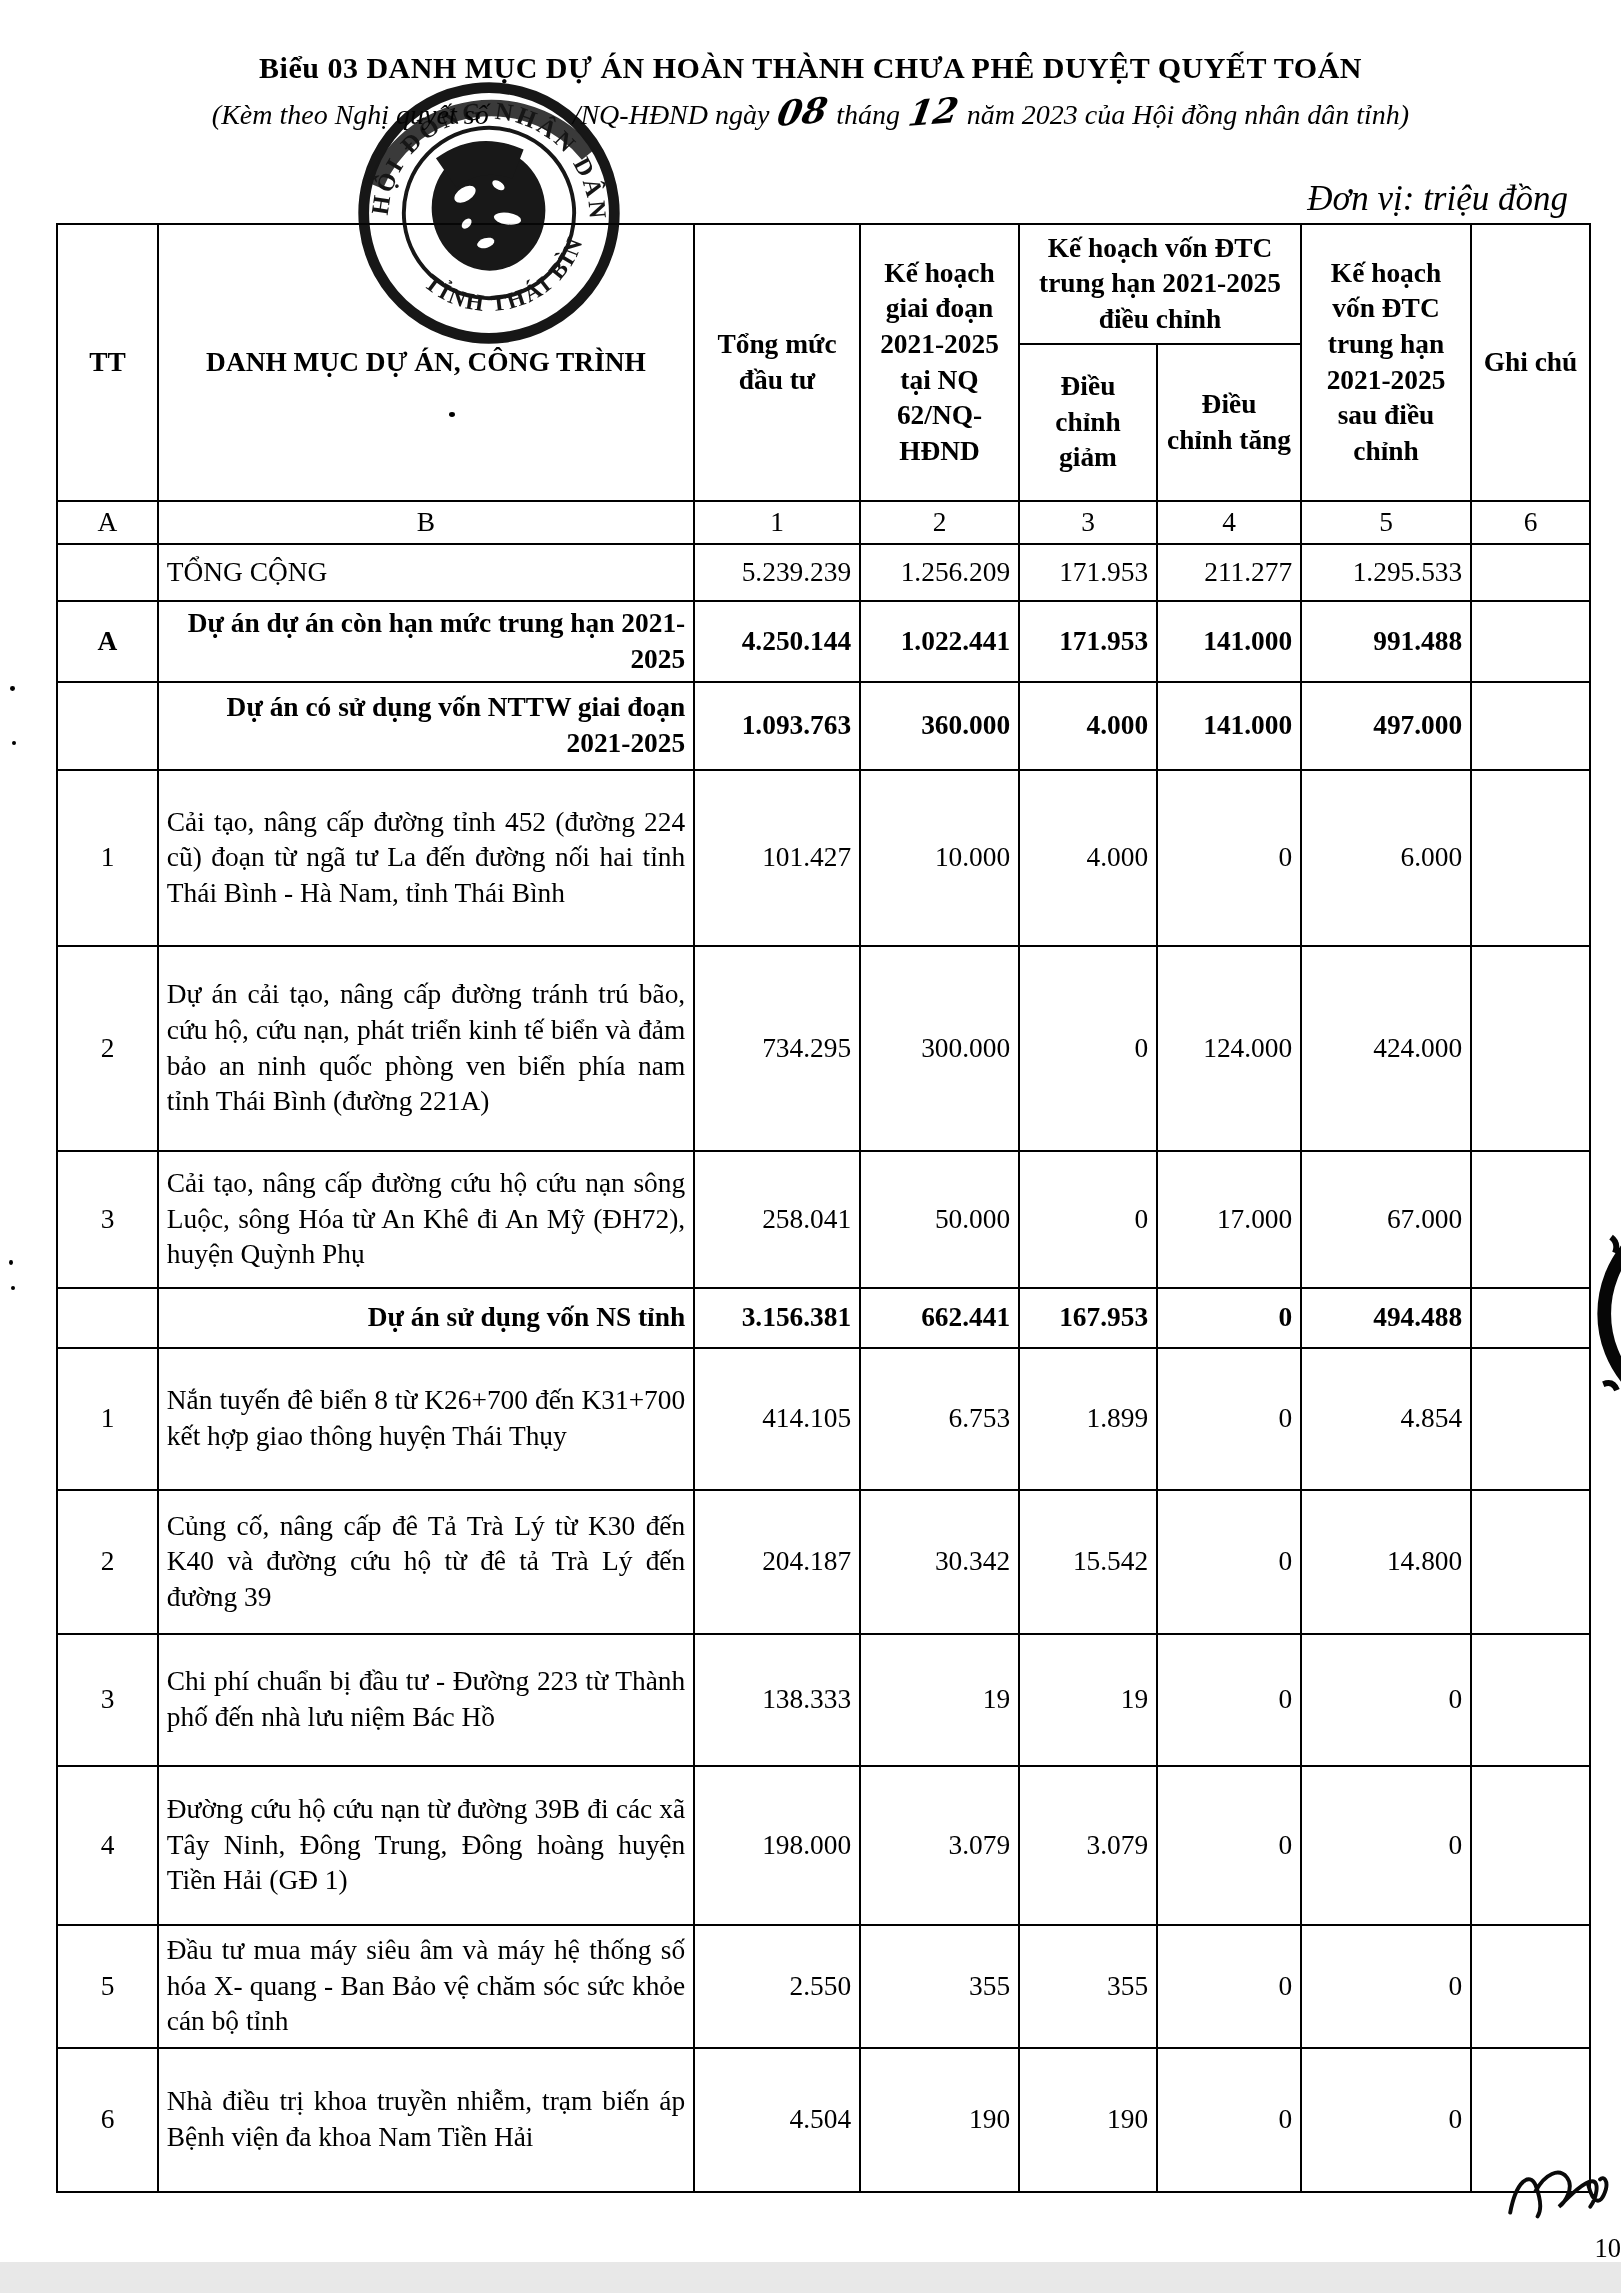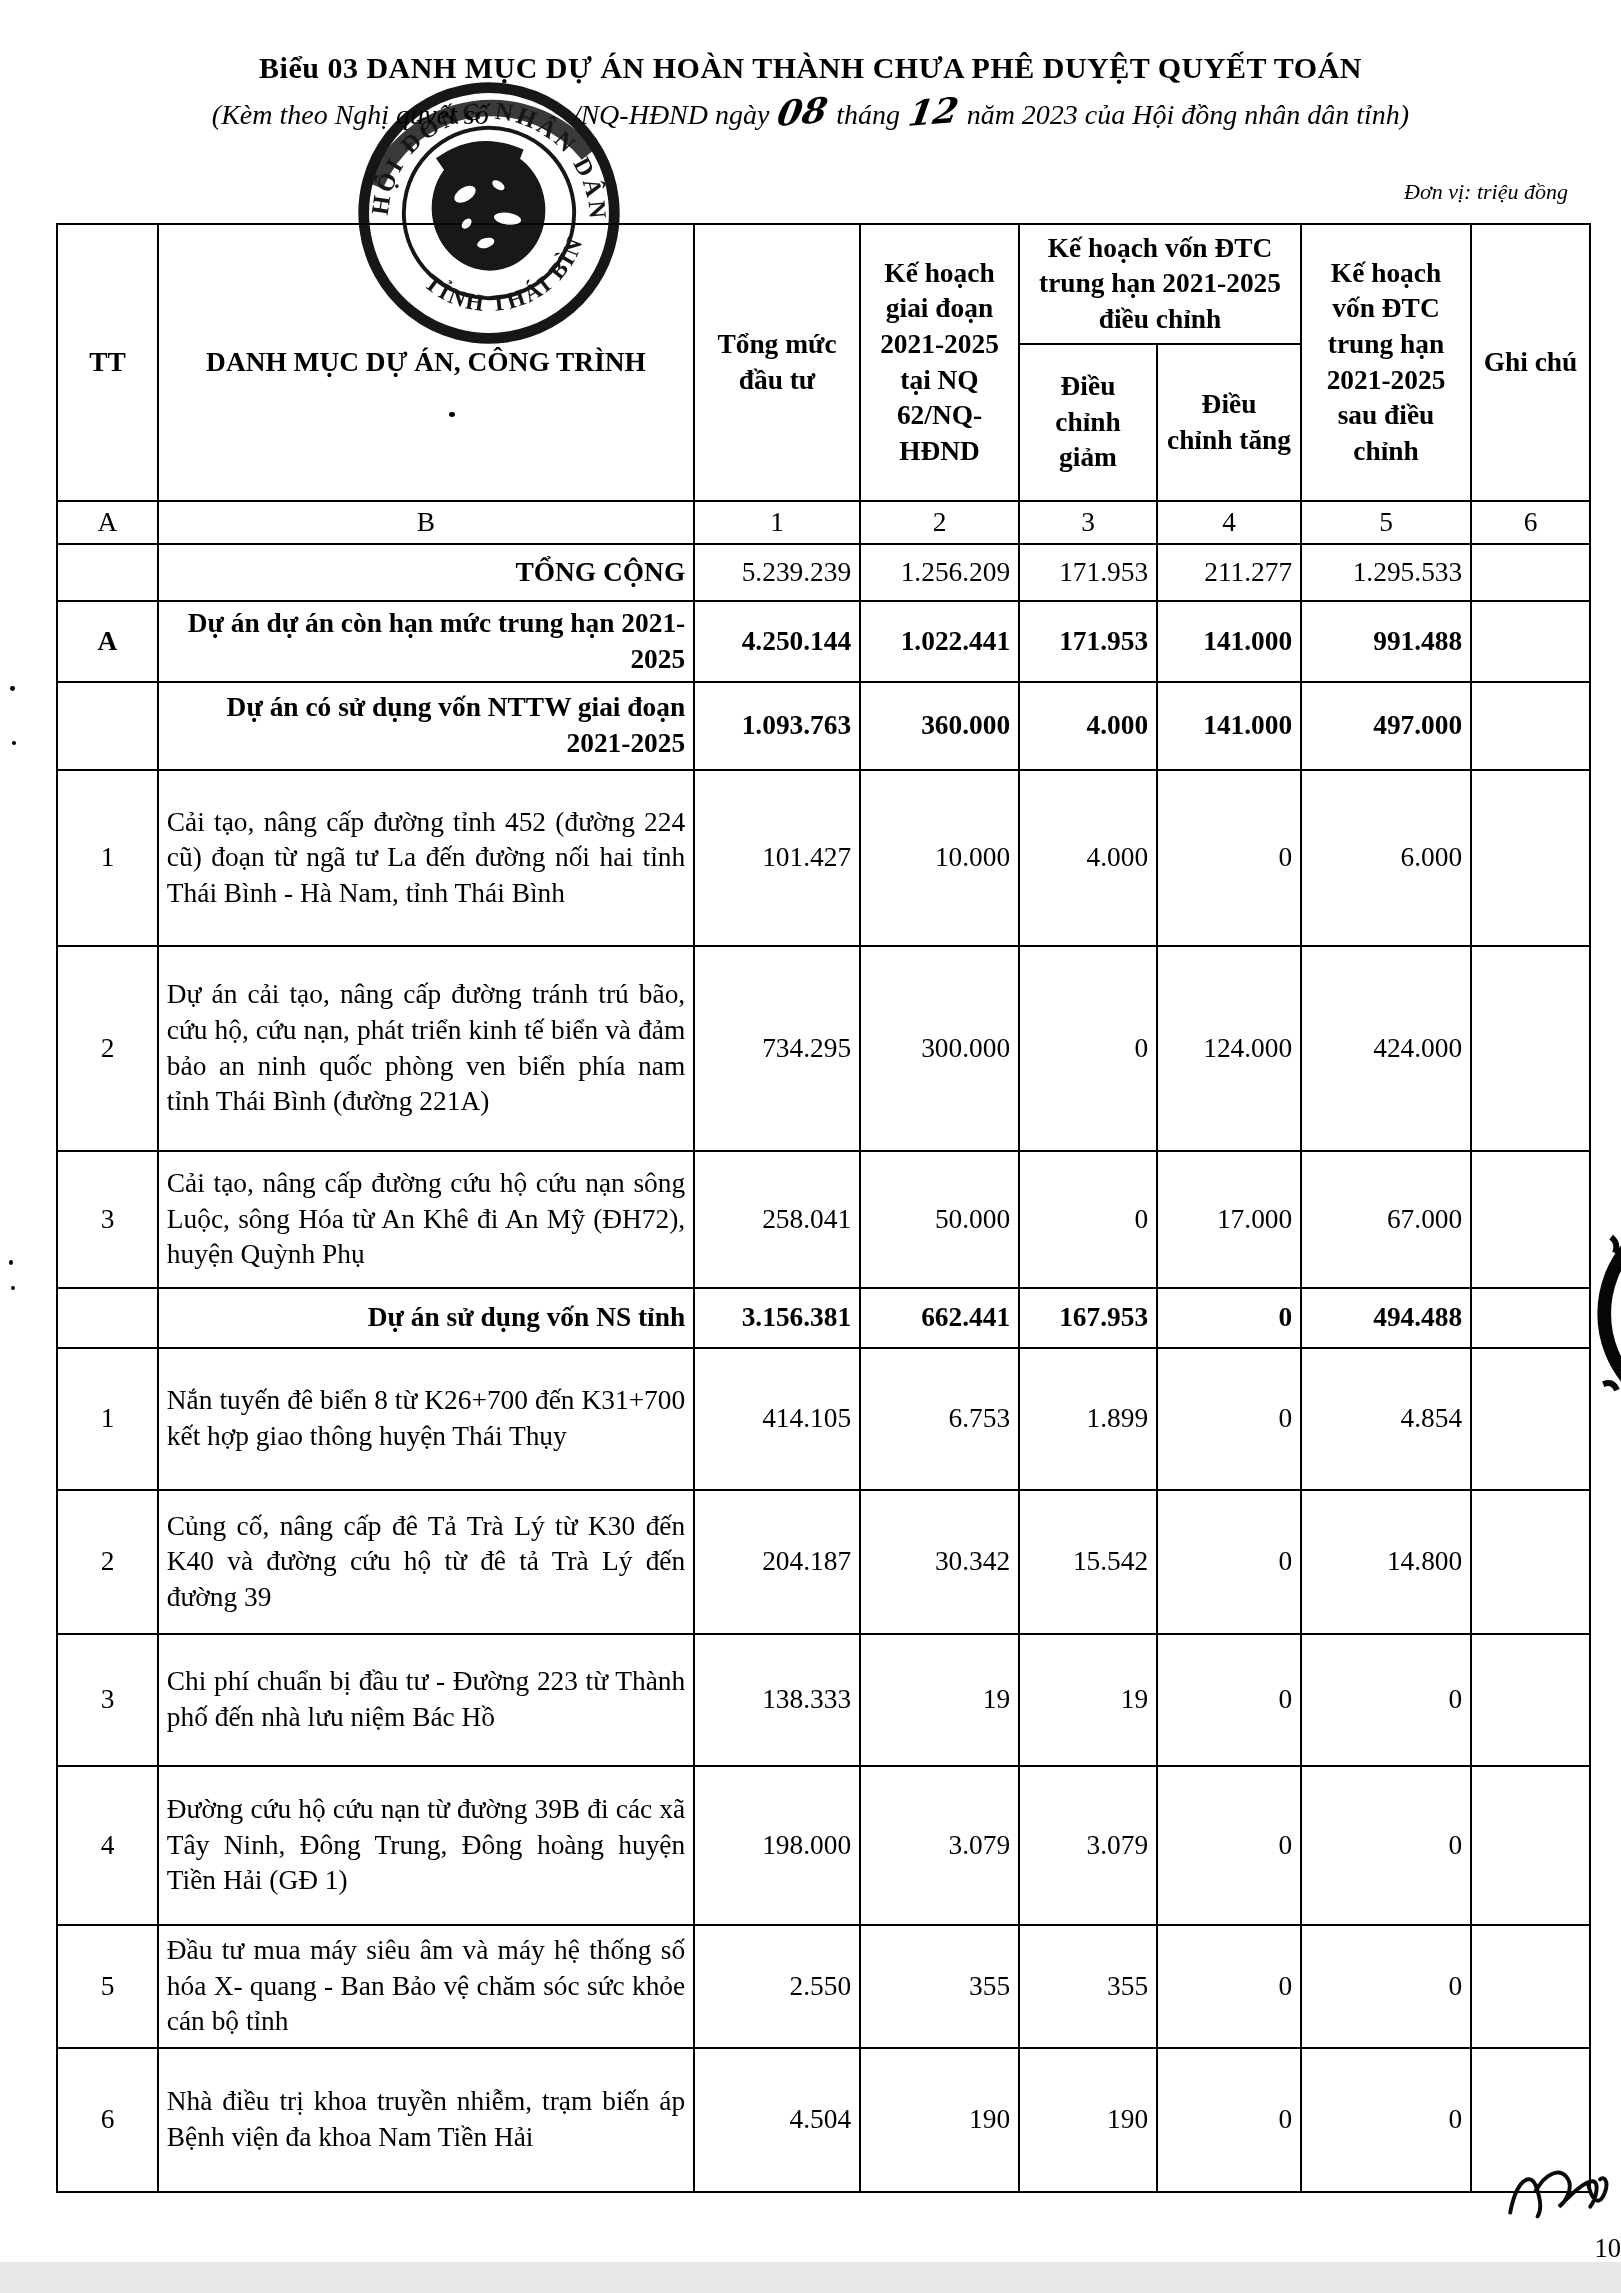--- a/index.html
+++ b/index.html
@@ -14,38 +14,38 @@
   .subtitle-line{
     position:absolute;top:98px;left:0;width:100%;text-align:center;
     font-size:28px;font-style:italic;white-space:nowrap;
   }
   .subtitle-line .gap{display:inline-block;width:84px;}
   .hand{
     display:inline-block;font-family:"DejaVu Serif", serif;font-style:italic;font-weight:bold;
     font-size:35px;transform:skewX(-14deg) rotate(-5deg);margin:0 2px;line-height:0.8;
   }
   .unit-note{
-    position:absolute;top:179px;right:53px;font-size:22px;font-style:italic;
+    position:absolute;top:179px;right:53px;font-size:35px;font-style:italic;
   }
   table.projects{
     position:absolute;left:56px;top:223px;border-collapse:collapse;table-layout:fixed;
     width:1532px;border:2.9px solid #000;
   }
   table.projects td, table.projects th{
     border:2px solid #000;vertical-align:middle;overflow:hidden;
     font-size:27.4px;line-height:1.3;padding:2px 7.8px;
   }
   thead th{font-weight:bold;text-align:center;padding:2px 3.9px;}
   .letters td{text-align:center;font-weight:normal;font-size:26.5px;line-height:1;padding:2px;}
   td.tt{text-align:center;}
   td.num{text-align:right;padding-right:11.8px;white-space:nowrap;}
   td.name{text-align:justify;}
   tr.section td.name{font-weight:bold;text-align:right;}
   tr.section td.num, tr.section td.tt{font-weight:bold;}
-  tr.grand td.name{font-weight:bold;text-align:right;}
+  tr.grand td.name{font-weight:normal;text-align:left;}
   tr.grand td.num{font-weight:normal;}
   .stamp{position:absolute;left:350px;top:74px;width:278px;height:278px;opacity:.93;transform:rotate(-7deg);}
   .stamp-right{position:absolute;right:0;top:1198px;width:61px;height:245px;}
   .signature{position:absolute;left:1502px;top:2152px;width:118px;height:84px;}
   .page-number{
     position:absolute;top:2233px;left:0;width:100%;text-align:right;font-size:26.5px;
   }
   .noise{position:absolute;background:#000;border-radius:50%;}
 </style>
 </head>

